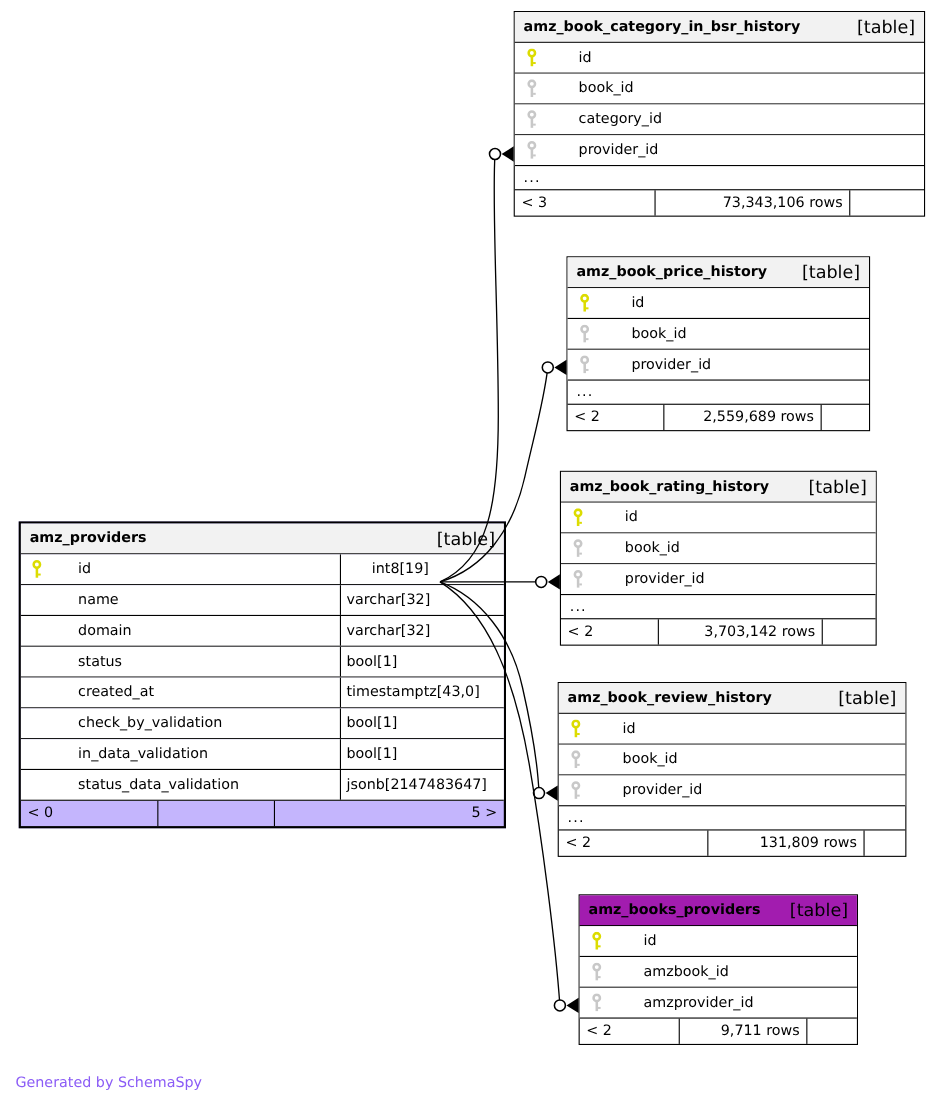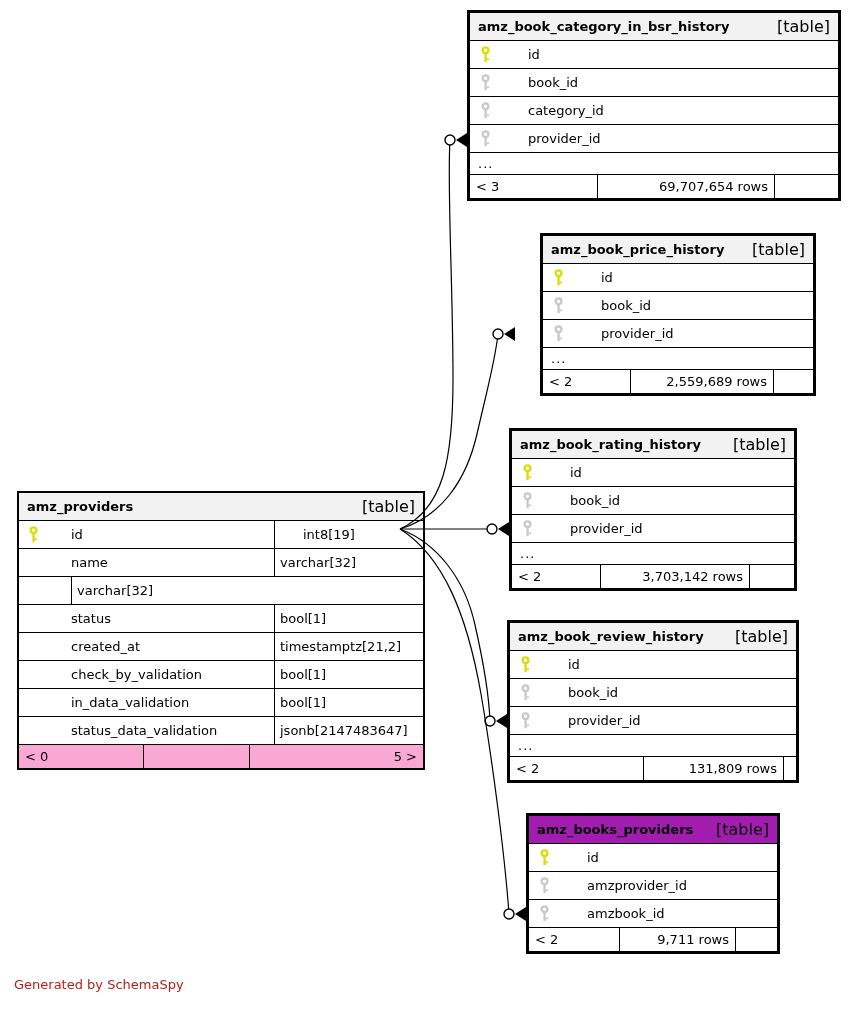--- a/index.html
+++ b/index.html
@@ -4,21 +4,21 @@
 <style>
   html,body{margin:0;padding:0;background:#ffffff;}
   body{
     width:855px;height:1009px;position:relative;overflow:hidden;
     font-family:"DejaVu Sans","Liberation Sans",sans-serif;
     font-size:13px;color:#000;
   }
   #diagram{position:absolute;left:0;top:0;width:855px;height:1009px;}
   #edges{position:absolute;left:0;top:0;pointer-events:none;}
   .schema-table{
-    position:absolute;border:3px solid #fca5a5;background:#fff;box-sizing:border-box;
+    position:absolute;border:1px solid #fca5a5;background:#fff;box-sizing:border-box;
   }
   .schema-table.main{border-width:2px;}
   .thead{
     display:flex;justify-content:space-between;align-items:center;
     height:28px;border-bottom:1px solid #000;padding:0 8px;box-sizing:border-box;
   }
   .tname{font-weight:bold;font-size:13px;white-space:nowrap;}
   .badge{font-size:16px;white-space:nowrap;margin-left:10px;}
   .trow{
     display:flex;align-items:center;height:28px;border-bottom:1px solid #000;
@@ -40,28 +40,28 @@
     padding-left:8px;box-sizing:border-box;letter-spacing:1px;
   }
   .tfoot{display:flex;height:23px;box-sizing:border-box;}
   .fcell{
     box-sizing:border-box;display:flex;align-items:center;
     padding:0 6px;white-space:nowrap;overflow:hidden;
   }
   .fcell + .fcell{border-left:1px solid #000;}
   .fcell.right{justify-content:flex-end;}
   .fcell.fill{flex:1;}
-  #note{position:absolute;left:14px;top:977px;font-size:13px;color:#b91c1c;}
+  #note{position:absolute;left:14px;top:977px;font-size:13px;color:#8b5cf6;}
   .keyicon{display:block;}
 </style>
 </head>
 <body>
 
 <div id="diagram">
-    <div class="schema-table main" style="left: 17px; top: 491px; width: 408px; background: #f9a8d4; border-color: rgb(0, 0, 0);">
+    <div class="schema-table main" style="left: 17px; top: 474px; width: 443px; background: #c4b5fd; border-color: rgb(0, 0, 0);">
       <div class="thead" style="background: rgb(242, 242, 242);">
         <span class="tname">amz_providers</span>
         <span class="badge">[table]</span>
       </div>
       <div class="trow">
         <span class="kcell">
           <svg class="keyicon" width="11" height="17" viewBox="0 0 11 17">
             <circle cx="5.5" cy="4.2" r="2.9" fill="none" stroke="#dcdc00" stroke-width="2.3"></circle>
             <rect x="4.4" y="6.6" width="2.3" height="9.6" fill="#dcdc00"></rect>
             <rect x="6.6" y="12.4" width="2.4" height="1.8" fill="#dcdc00"></rect>
@@ -74,35 +74,38 @@
       </div>
       <div class="trow">
         <span class="kcell"></span>
         <span class="ncell">
           <span>name</span>
         </span>
         <div class="typecell" style="width: 149px; border-left-color: rgb(0, 0, 0);">varchar[32]</div>
       </div>
       <div class="trow">
         <span class="kcell"></span>
+        <span class="ncell">
+          <span>domain</span>
+        </span>
         <div class="typecell" style="width: 149px; border-left-color: rgb(0, 0, 0);">varchar[32]</div>
       </div>
       <div class="trow">
         <span class="kcell"></span>
         <span class="ncell">
           <span>status</span>
         </span>
         <div class="typecell" style="width: 149px; border-left-color: rgb(0, 0, 0);">bool[1]</div>
       </div>
       <div class="trow">
         <span class="kcell"></span>
         <span class="ncell">
           <span>created_at</span>
         </span>
-        <div class="typecell" style="width: 149px; border-left-color: rgb(0, 0, 0);">timestamptz[21,2]</div>
+        <div class="typecell" style="width: 149px; border-left-color: rgb(0, 0, 0);">timestamptz[43,0]</div>
       </div>
       <div class="trow">
         <span class="kcell"></span>
         <span class="ncell">
           <span>check_by_validation</span>
         </span>
         <div class="typecell" style="width: 149px; border-left-color: rgb(0, 0, 0);">bool[1]</div>
       </div>
       <div class="trow">
         <span class="kcell"></span>
@@ -173,25 +176,25 @@
             <rect x="6.6" y="12.4" width="2.4" height="1.8" fill="#c8c8c8"></rect>
           </svg>
         </span>
         <span class="ncell">
           <span>provider_id</span>
         </span>
       </div>
       <div class="erow">...</div>
       <div class="tfoot">
         <div class="fcell" style="width: 127px;">&lt; 3</div>
-        <div class="fcell right" style="width: 177px;">69,707,654 rows</div>
+        <div class="fcell right" style="width: 177px;">73,343,106 rows</div>
         <div class="fcell fill"></div>
       </div>
     </div>
-    <div class="schema-table" style="left: 540px; top: 233px; width: 276px; background: rgb(255, 255, 255); border-color: rgb(0, 0, 0);">
+    <div class="schema-table" style="left: 515px; top: 233px; width: 276px; background: rgb(255, 255, 255); border-color: rgb(0, 0, 0);">
       <div class="thead" style="background: rgb(242, 242, 242);">
         <span class="tname">amz_book_price_history</span>
         <span class="badge">[table]</span>
       </div>
       <div class="trow">
         <span class="kcell">
           <svg class="keyicon" width="11" height="17" viewBox="0 0 11 17">
             <circle cx="5.5" cy="4.2" r="2.9" fill="none" stroke="#dcdc00" stroke-width="2.3"></circle>
             <rect x="4.4" y="6.6" width="2.3" height="9.6" fill="#dcdc00"></rect>
             <rect x="6.6" y="12.4" width="2.4" height="1.8" fill="#dcdc00"></rect>
@@ -273,21 +276,21 @@
           <span>provider_id</span>
         </span>
       </div>
       <div class="erow">...</div>
       <div class="tfoot">
         <div class="fcell" style="width: 88px;">&lt; 2</div>
         <div class="fcell right" style="width: 149px;">3,703,142 rows</div>
         <div class="fcell fill"></div>
       </div>
     </div>
-    <div class="schema-table" style="left: 507px; top: 620px; width: 292px; background: rgb(255, 255, 255); border-color: rgb(0, 0, 0);">
+    <div class="schema-table" style="left: 507px; top: 620px; width: 317px; background: rgb(255, 255, 255); border-color: rgb(0, 0, 0);">
       <div class="thead" style="background: rgb(242, 242, 242);">
         <span class="tname">amz_book_review_history</span>
         <span class="badge">[table]</span>
       </div>
       <div class="trow">
         <span class="kcell">
           <svg class="keyicon" width="11" height="17" viewBox="0 0 11 17">
             <circle cx="5.5" cy="4.2" r="2.9" fill="none" stroke="#dcdc00" stroke-width="2.3"></circle>
             <rect x="4.4" y="6.6" width="2.3" height="9.6" fill="#dcdc00"></rect>
             <rect x="6.6" y="12.4" width="2.4" height="1.8" fill="#dcdc00"></rect>
@@ -347,33 +350,33 @@
       </div>
       <div class="trow">
         <span class="kcell">
           <svg class="keyicon" width="11" height="17" viewBox="0 0 11 17">
             <circle cx="5.5" cy="4.2" r="2.9" fill="none" stroke="#c8c8c8" stroke-width="2.3"></circle>
             <rect x="4.4" y="6.6" width="2.3" height="9.6" fill="#c8c8c8"></rect>
             <rect x="6.6" y="12.4" width="2.4" height="1.8" fill="#c8c8c8"></rect>
           </svg>
         </span>
         <span class="ncell">
+          <span>amzbook_id</span>
+        </span>
+      </div>
+      <div class="trow">
+        <span class="kcell">
+          <svg class="keyicon" width="11" height="17" viewBox="0 0 11 17">
+            <circle cx="5.5" cy="4.2" r="2.9" fill="none" stroke="#c8c8c8" stroke-width="2.3"></circle>
+            <rect x="4.4" y="6.6" width="2.3" height="9.6" fill="#c8c8c8"></rect>
+            <rect x="6.6" y="12.4" width="2.4" height="1.8" fill="#c8c8c8"></rect>
+          </svg>
+        </span>
+        <span class="ncell">
           <span>amzprovider_id</span>
-        </span>
-      </div>
-      <div class="trow">
-        <span class="kcell">
-          <svg class="keyicon" width="11" height="17" viewBox="0 0 11 17">
-            <circle cx="5.5" cy="4.2" r="2.9" fill="none" stroke="#c8c8c8" stroke-width="2.3"></circle>
-            <rect x="4.4" y="6.6" width="2.3" height="9.6" fill="#c8c8c8"></rect>
-            <rect x="6.6" y="12.4" width="2.4" height="1.8" fill="#c8c8c8"></rect>
-          </svg>
-        </span>
-        <span class="ncell">
-          <span>amzbook_id</span>
         </span>
       </div>
       <div class="tfoot">
         <div class="fcell" style="width: 90px;">&lt; 2</div>
         <div class="fcell right" style="width: 116px; padding-left: 13px;">9,711 rows</div>
         <div class="fcell fill"></div>
       </div>
     </div>
   </div>
 <svg id="edges" width="855" height="1009">

